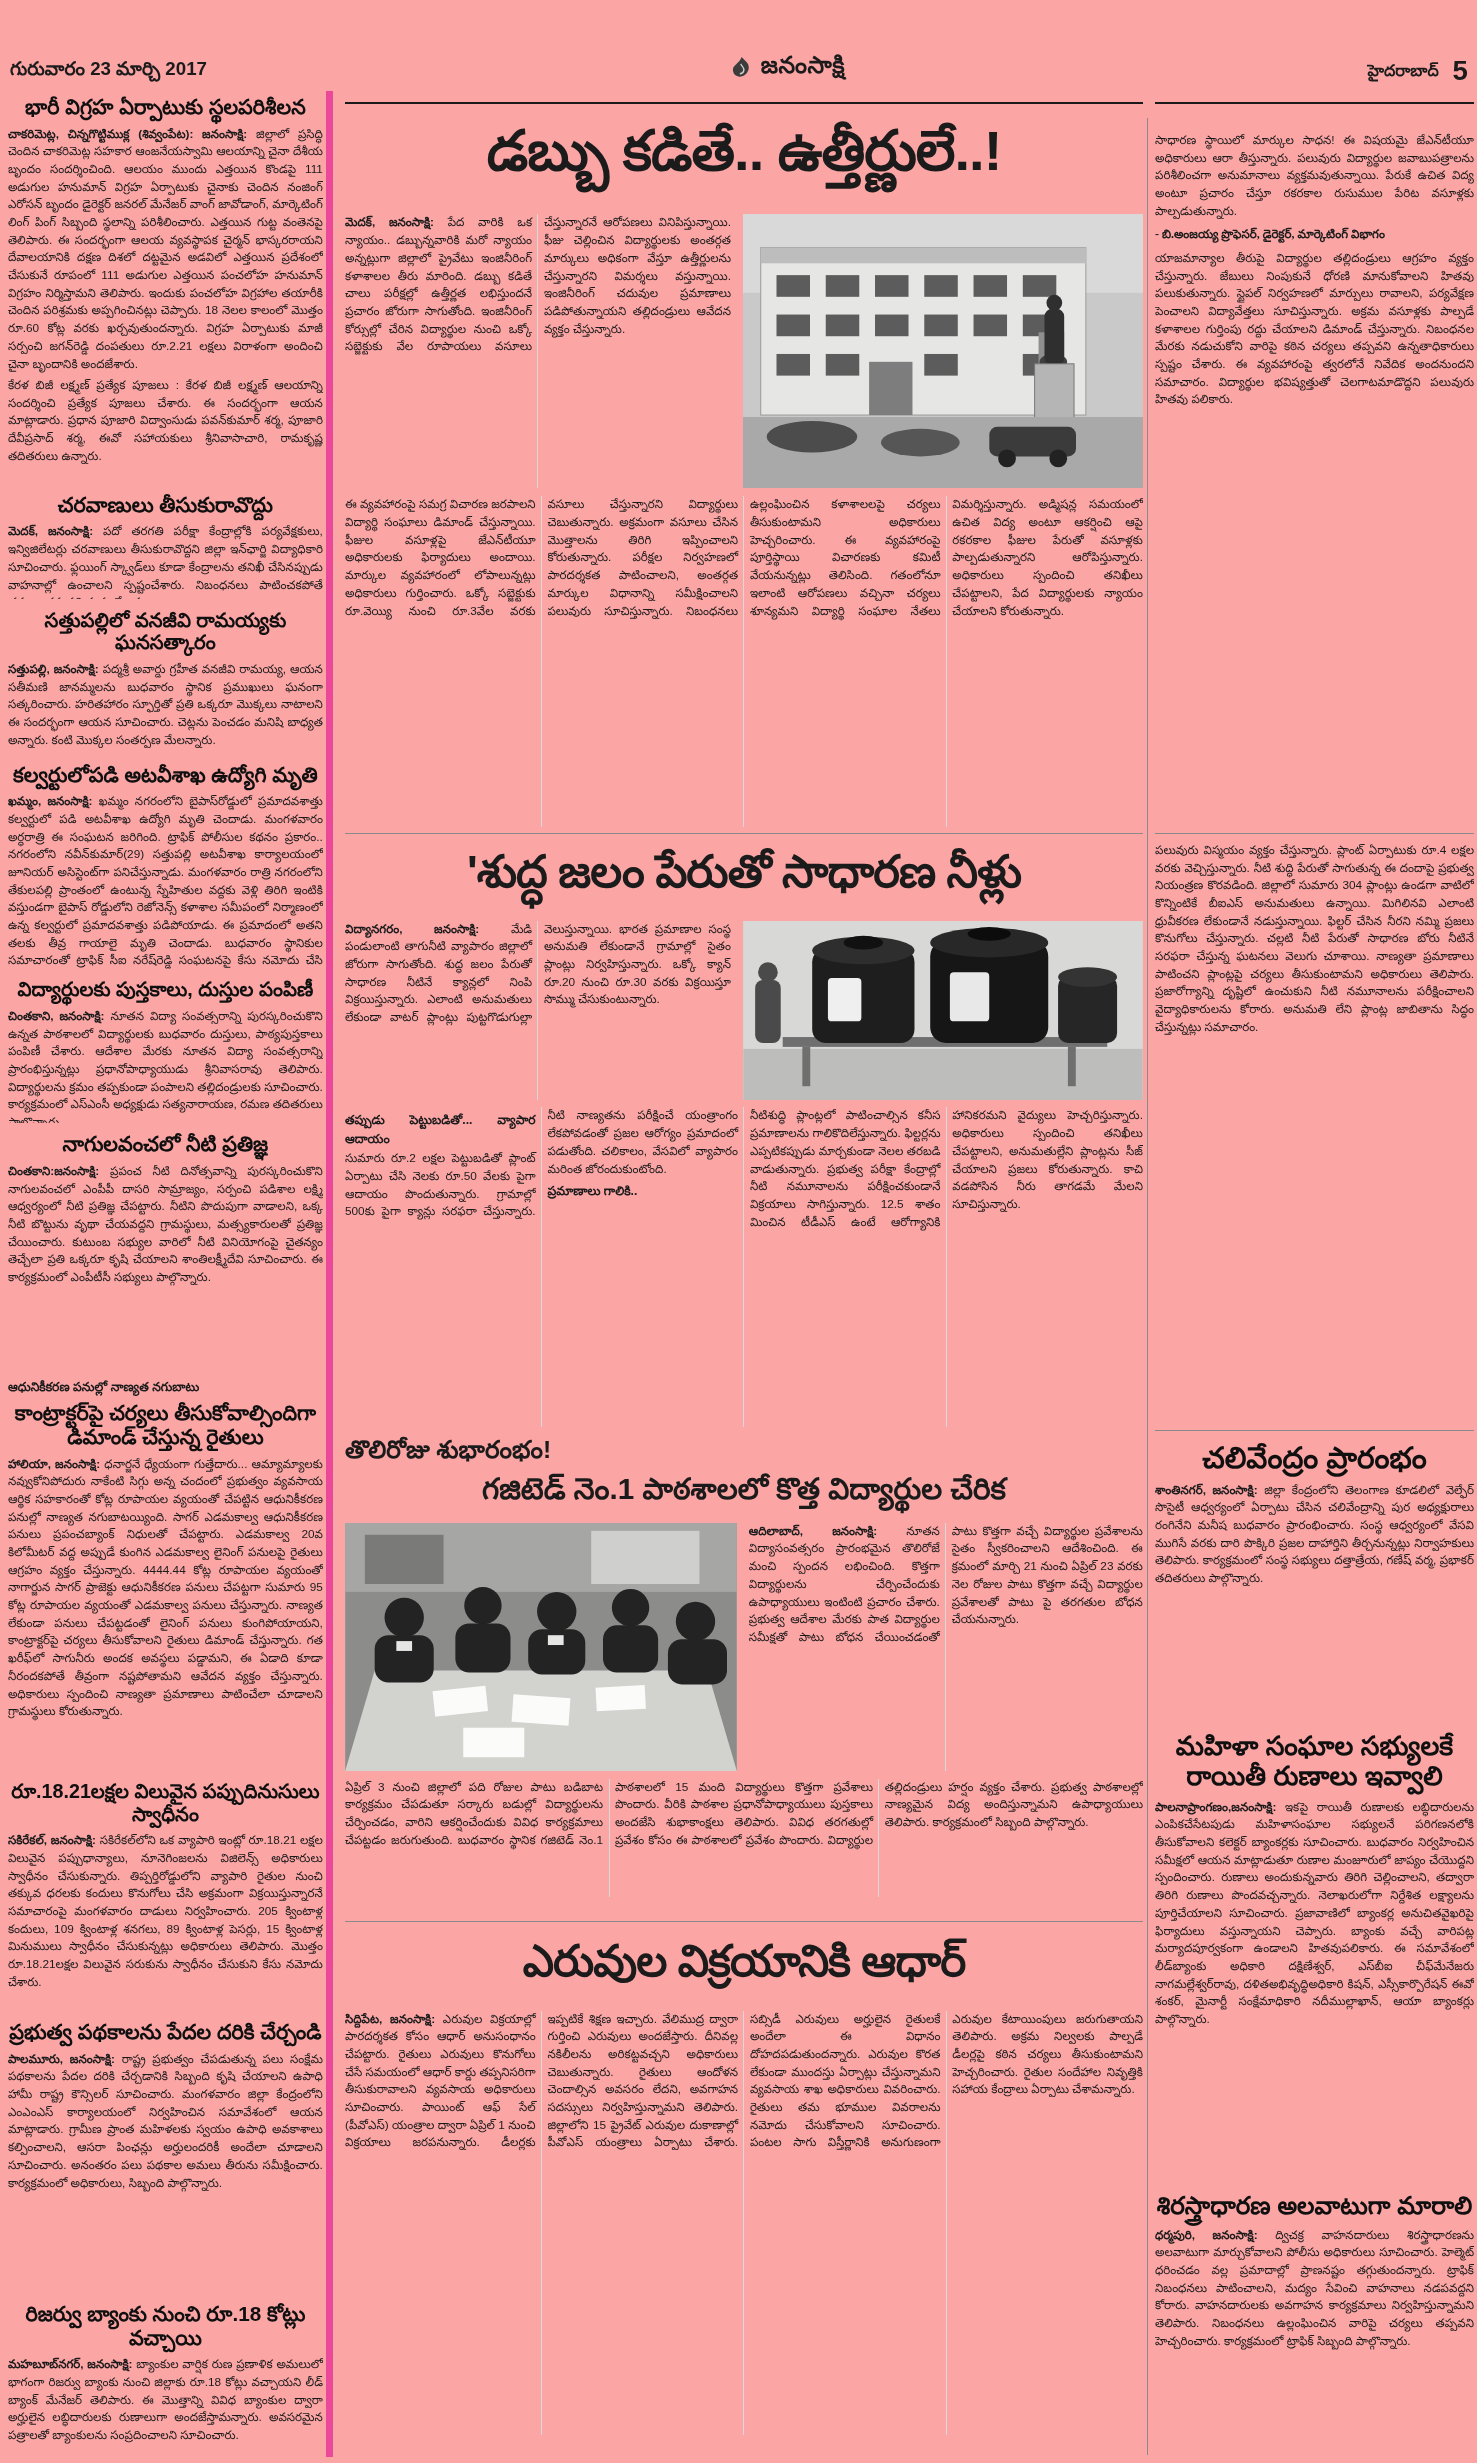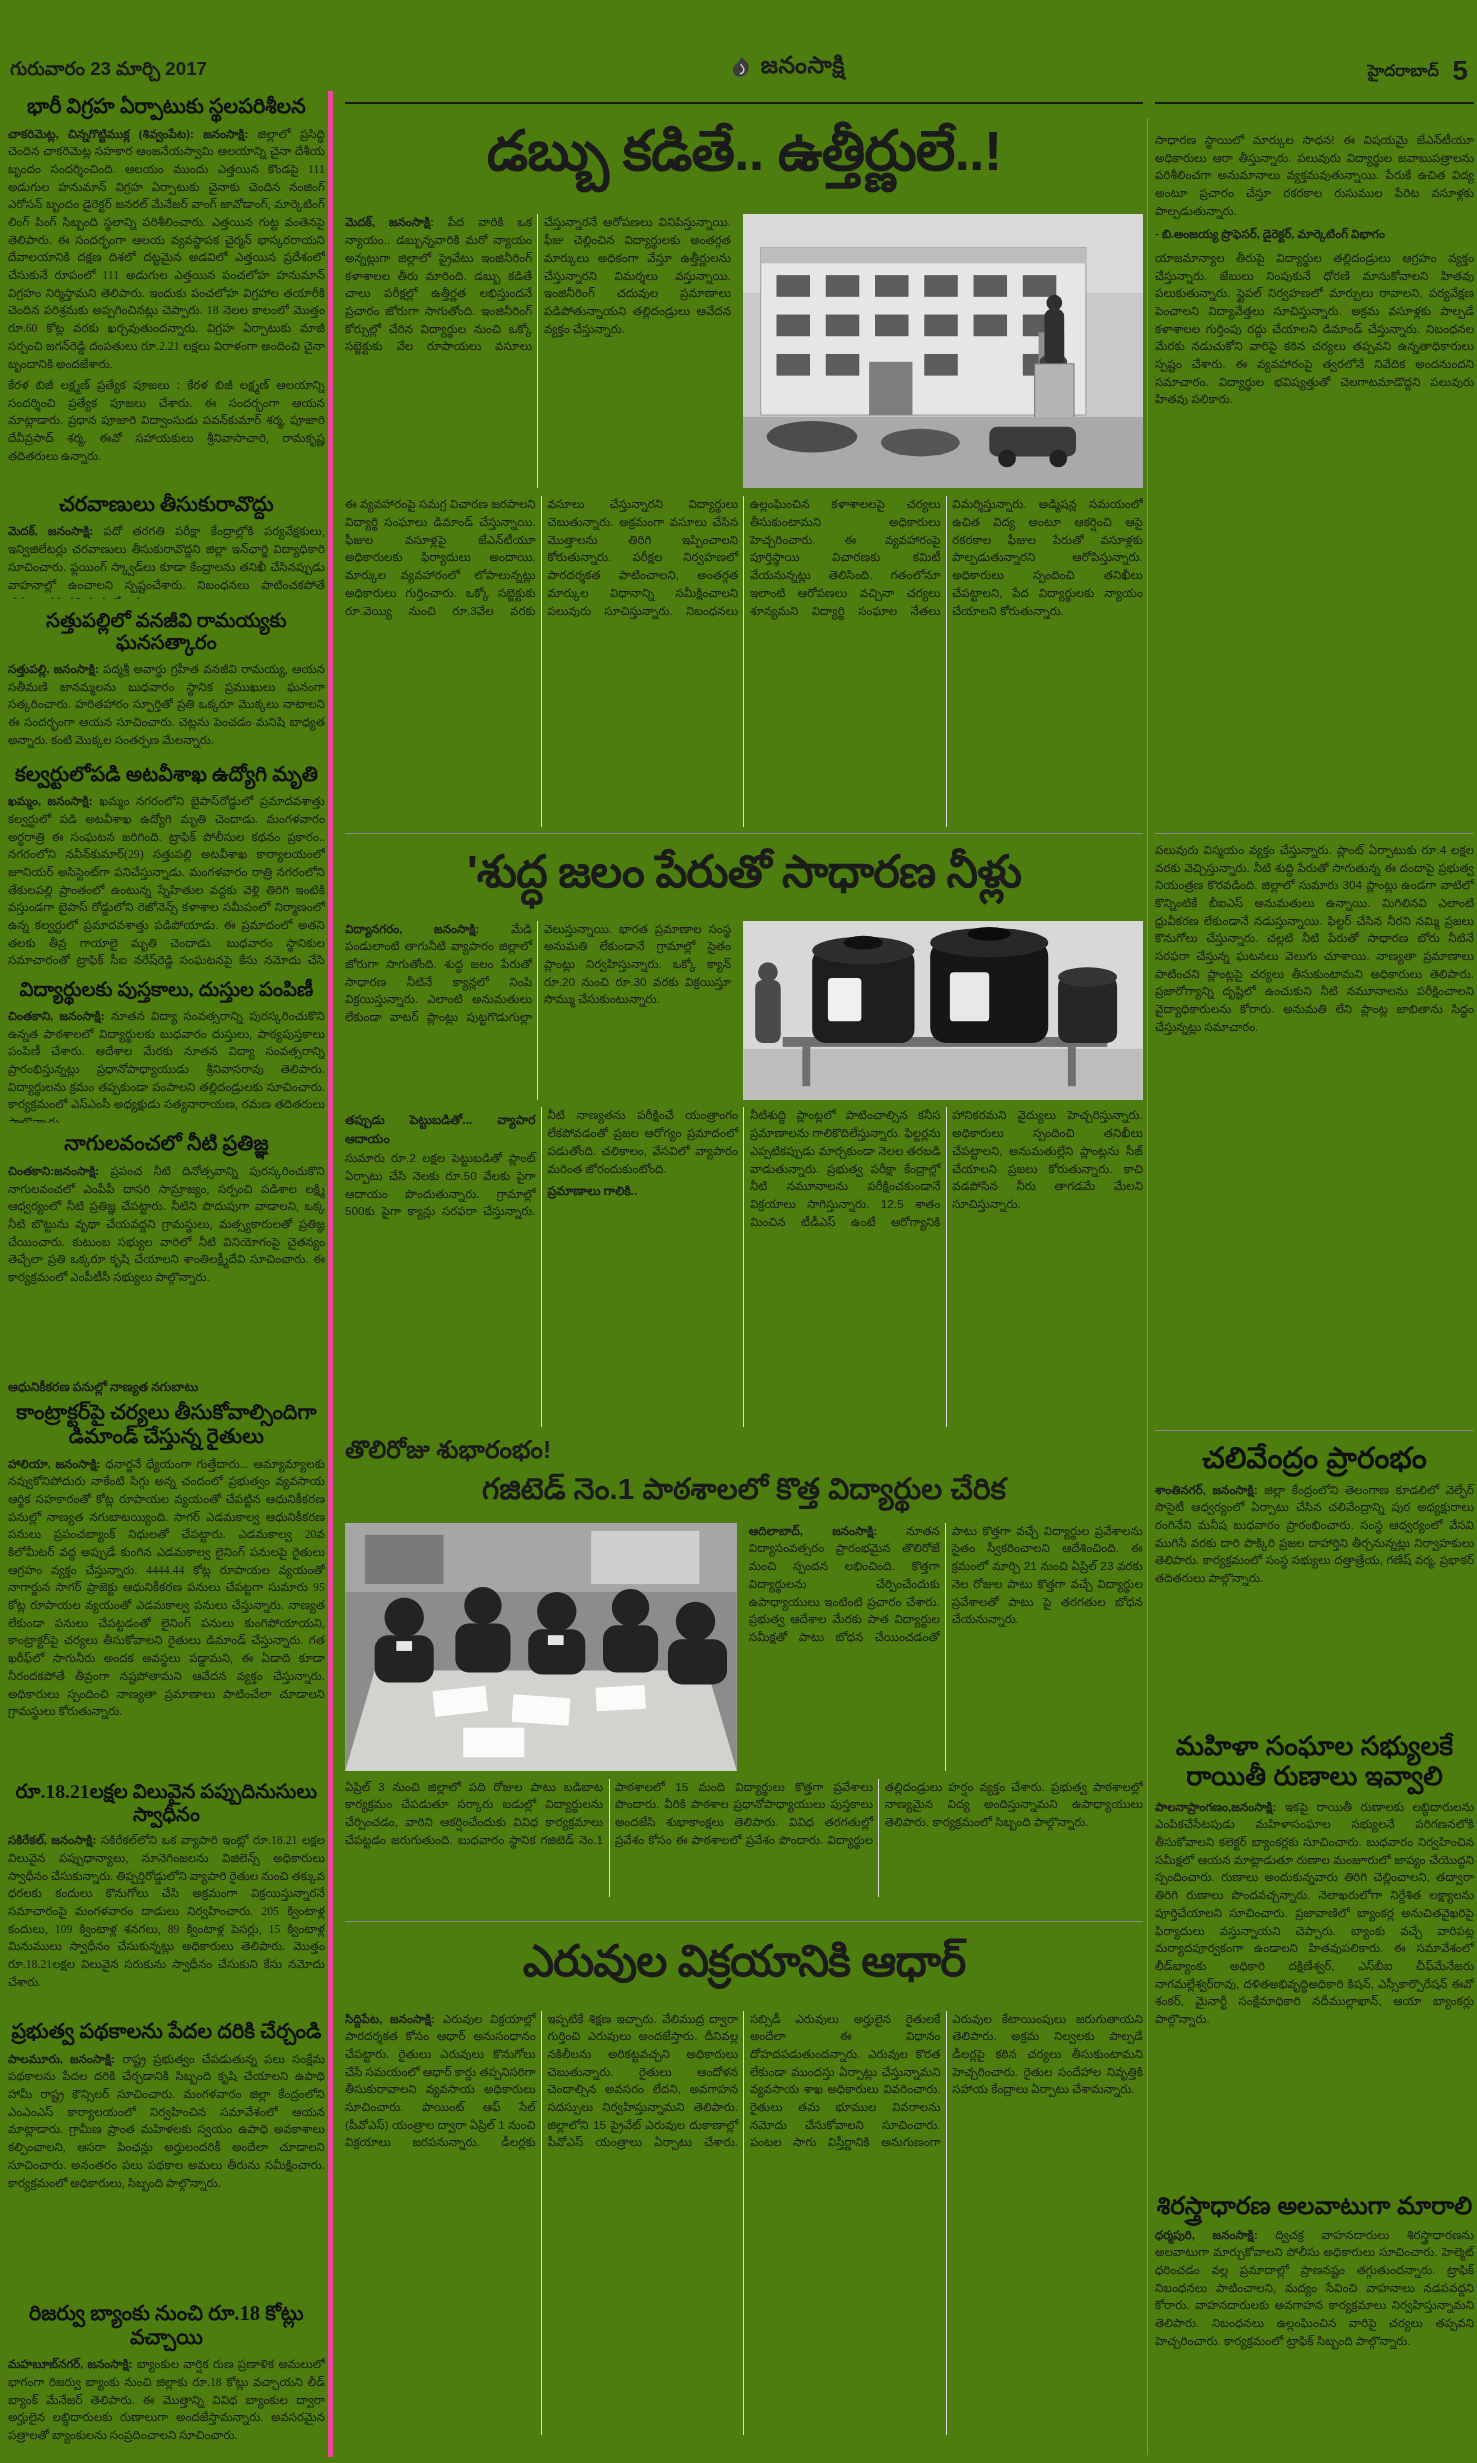--- a/index.html
+++ b/index.html
@@ -1,31 +1,31 @@
 <!DOCTYPE html>
 <html><head>
 <meta charset="utf-8">
 <style>
   html,body{margin:0;padding:0;background:#e9e9e9;}
-  .page{position:relative;width:1478px;height:2464px;background:#4d7c0f;margin:0 auto;
+  .page{position:relative;width:1478px;height:2464px;background:#fca5a5;margin:0 auto;
         font-family:"Liberation Sans","DejaVu Sans",sans-serif;color:#1b1b1b;overflow:hidden;}
   
   .mast{position:absolute;left:9.9px;top:33px;width:1458px;height:51px;display:flex;align-items:flex-end;justify-content:space-between;}
   .mast .date{font-size:18.7px;font-weight:bold;}
   .mast .logo{display:flex;align-items:center;gap:5.9px;font-size:23.6px;font-weight:800;letter-spacing:0.5px;}
   .mast .citywrap{display:flex;align-items:flex-end;gap:13.8px;}
   .mast .city{font-size:16px;font-weight:bold;}
   .mast .pageno{font-size:27.6px;font-weight:800;line-height:.9;}
   
   .body{font-size:11.8px;line-height:1.5;text-align:justify;}
   .dateline{font-weight:bold;}
   .subhead{font-weight:bold;font-size:12.3px;margin:3.9px 0 2px;}
   h3.art-h{font-weight:800;text-align:center;margin:3.9px 0 6.9px;line-height:1.15;color:#101010;}
   
-  .left-col{position:absolute;left:7.9px;top:91px;width:325px;height:2366px;border-right:5px solid #ec4899;padding-right:3px;box-sizing:border-box;font-family:Liberation Serif, serif;}
+  .left-col{position:absolute;left:7.9px;top:91px;width:325px;height:2366px;border-right:7px solid #ec4899;padding-right:3px;box-sizing:border-box;}
   .art{overflow:hidden;margin-bottom:5.9px;}
   .lh{font-size:20.7px;}
   
   .main-left{position:absolute;left:345px;top:102px;width:798px;height:725px;border-top:2px solid #1a1a1a;box-sizing:border-box;overflow:hidden;}
   .ms-headline{font-size:56px;font-weight:800;text-align:center;margin:13.8px 0 17.7px;letter-spacing:-1px;}
   .rowflex{display:flex;gap:11.8px;}
   .cols2{column-count:2;column-gap:11.8px;column-rule:1px solid #d9d9d9;}
   .cols3{column-count:3;column-gap:11.8px;column-rule:1px solid #d9d9d9;}
   .cols4{column-count:4;column-gap:11.8px;column-rule:1px solid #d9d9d9;}
   .clip{overflow:hidden;}

